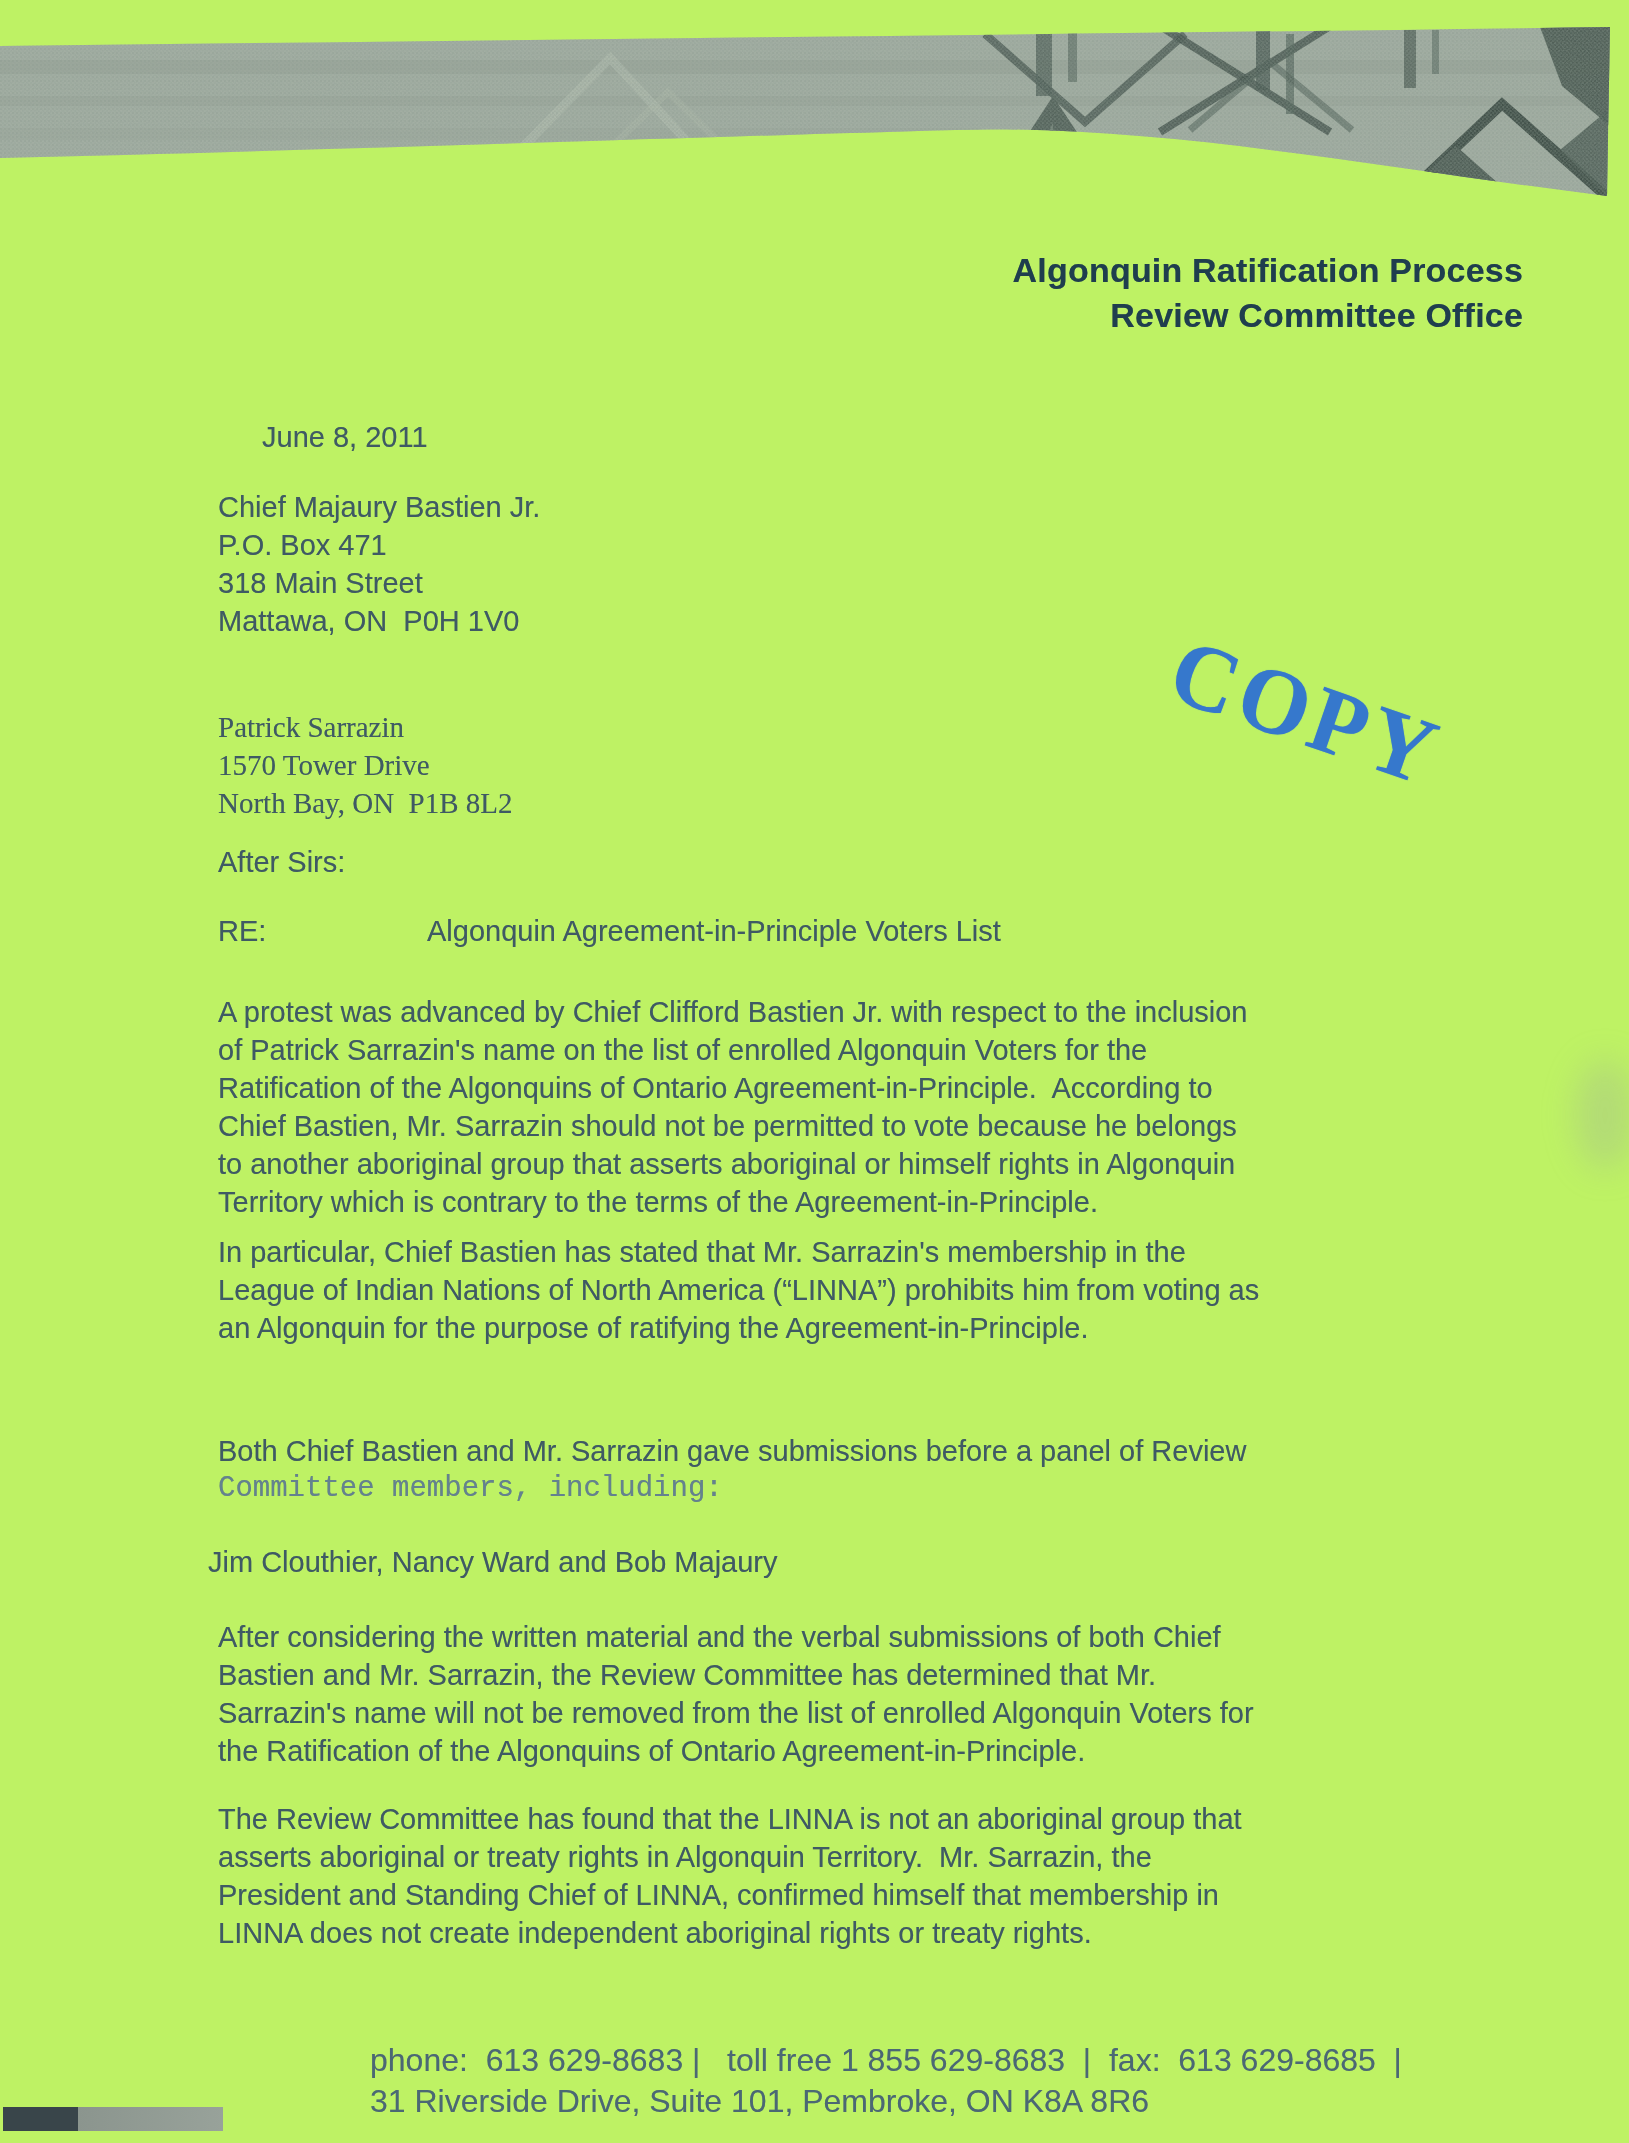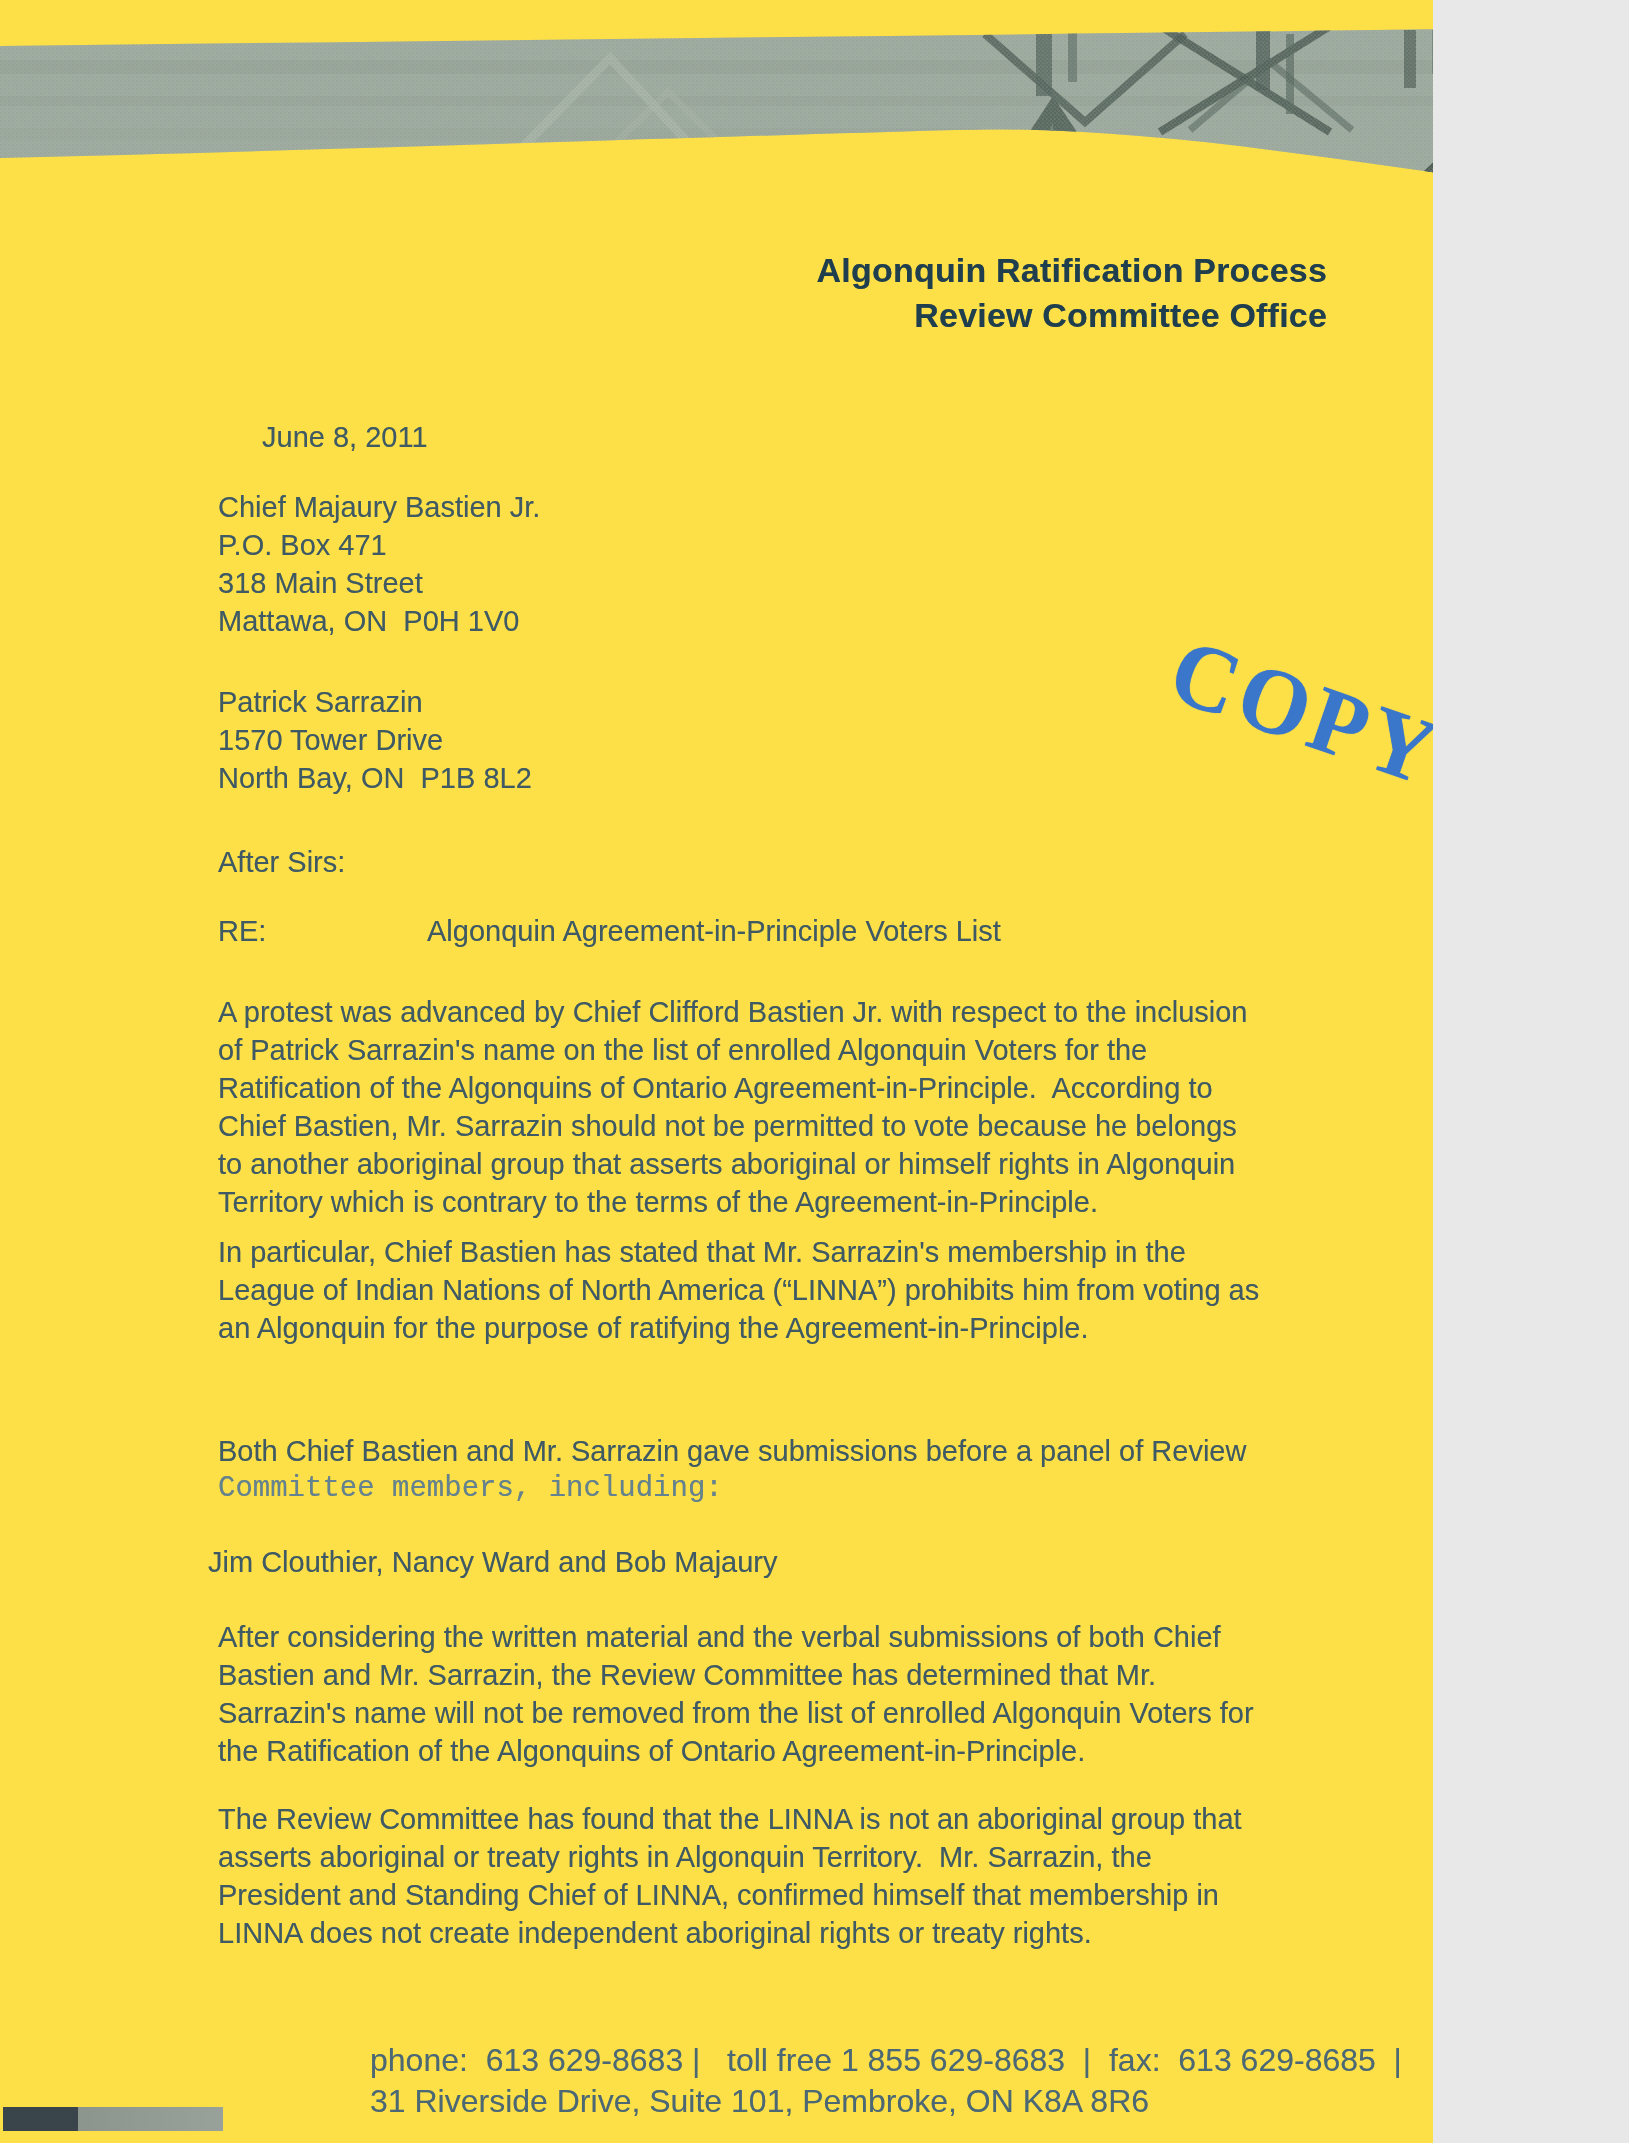--- a/index.html
+++ b/index.html
@@ -1,19 +1,19 @@
 <!DOCTYPE html>
 <html><head>
 <meta charset="utf-8">
 <style>
   html,body{margin:0;padding:0;background:#e8e8e8;}
   .page{
     position:relative;
-    width:1433px;height:2143px;
-    background:#fde047;
+    width:1629px;height:2143px;
+    background:#bef264;
     overflow:hidden;
     font-family:"Liberation Sans","DejaVu Sans",sans-serif;
     color:#3f5a64;
   }
   .abs{position:absolute;}
   .line{white-space:pre;}
   
   .org-title{
     right:106px;top:248px;
     text-align:right;
@@ -24,21 +24,21 @@
     text-shadow:0 0 .6px rgba(31,62,78,.55);
   }
   
   .body-text{
     font-size:29px;line-height:38px;
     color:#3f5a64;
     text-shadow:0 0 .5px rgba(63,90,100,.45);
   }
   .date-block{left:218px;top:418px;margin-left:44px;}
   .addr1{left:218px;top:488px;}
-  .addr2{left:218px;top:683px;}
+  .addr2{left:218px;top:708px;font-family:Liberation Serif, serif;}
   .salutation{left:218px;top:843px;}
   .re-row{left:218px;top:912px;display:flex;}
   .re-label{width:209px;}
   .p1{left:218px;top:993px;}
   .p2{left:218px;top:1233px;}
   .p3{left:218px;top:1432px;}
   .names{left:208px;top:1543px;}
   .p4{left:218px;top:1618px;}
   .p5{left:218px;top:1800px;}
   .faded{color:#64828f;filter:blur(.4px);font-family:Liberation Mono, monospace;}

